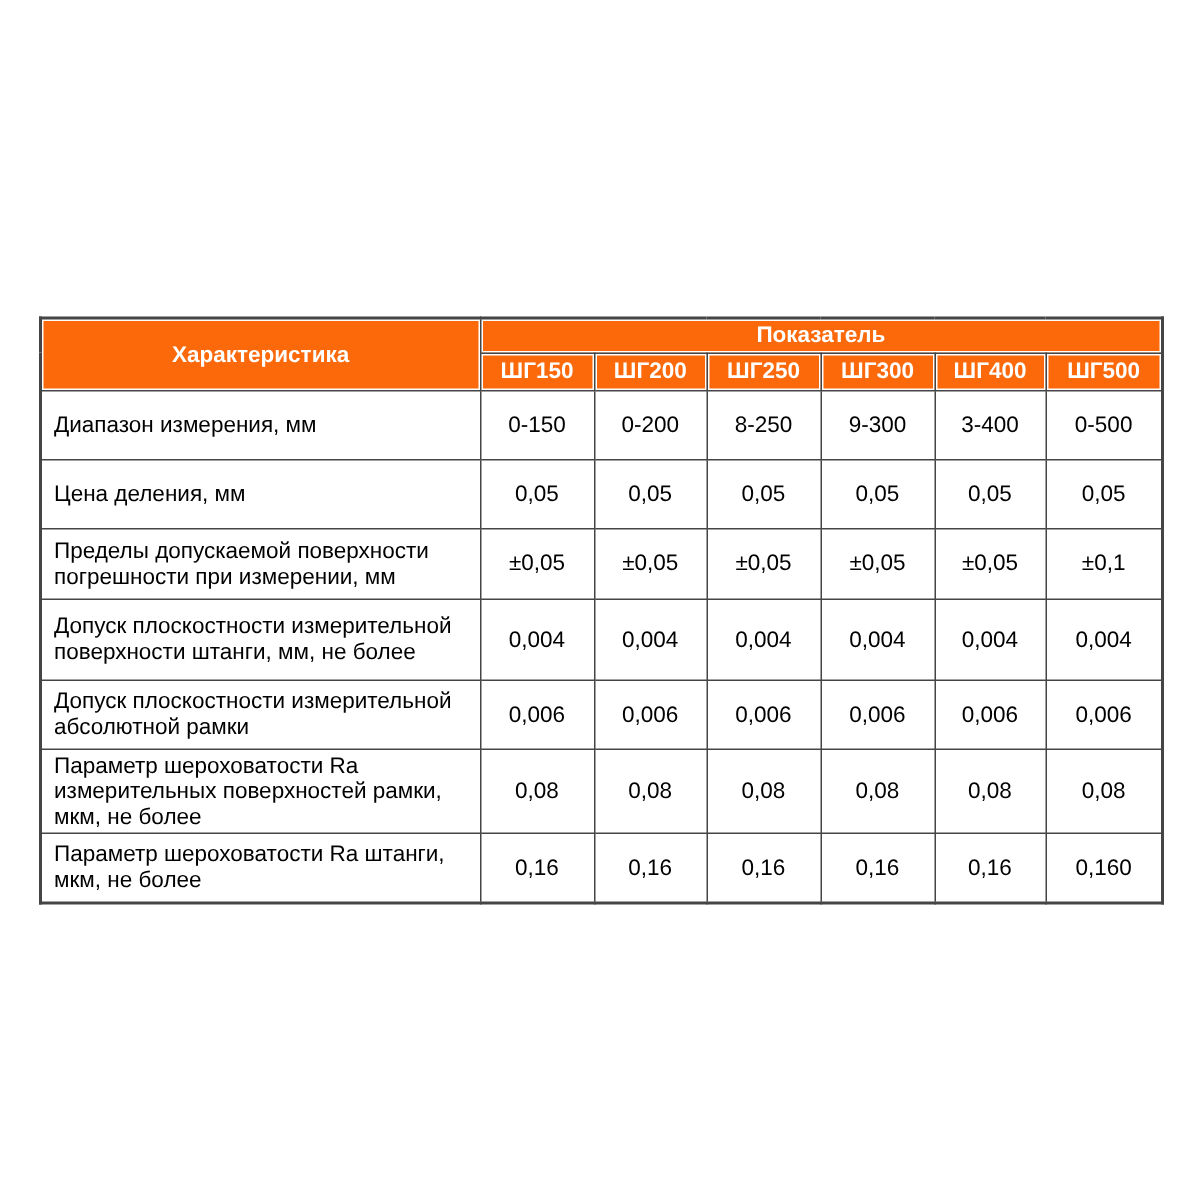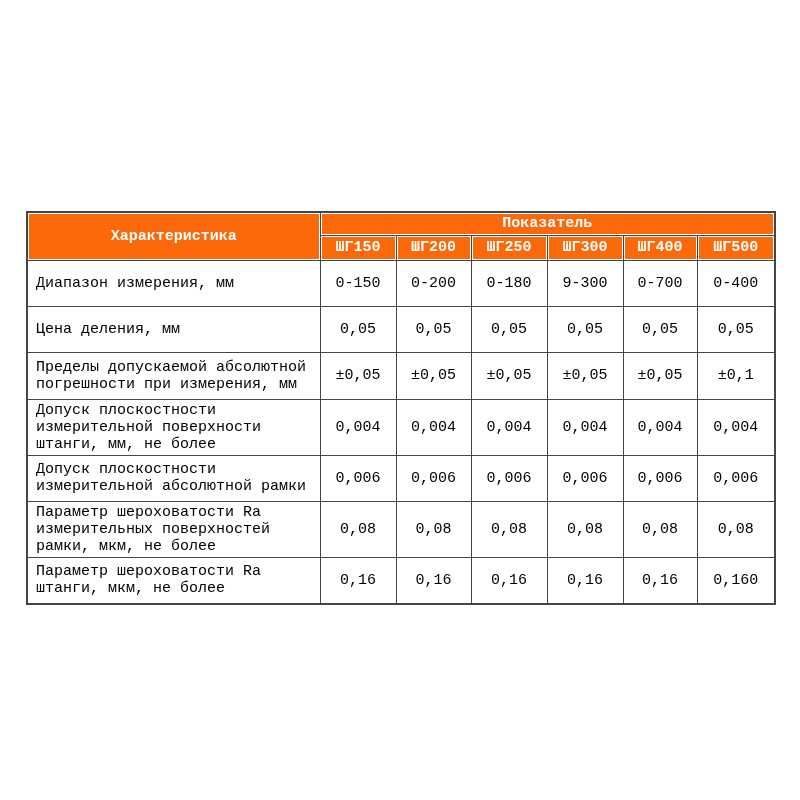--- a/index.html
+++ b/index.html
@@ -15,21 +15,20 @@
     width:800px;height:800px;
     background:var(--page-bg);
     font-family:"Liberation Sans", sans-serif;
     color:var(--body-text);
   }
   .canvas{
     position:relative;
     width:800px;height:800px;
     background:var(--page-bg);
     overflow:hidden;
-    font-family:Liberation Mono, monospace;
   }
   table.specs{
     position:absolute;
     left:26px;top:211px;
     width:748px;
     border-collapse:collapse;
     table-layout:fixed;
     border:2px solid var(--border);
     font-size:15px;
     color:var(--body-text);
@@ -86,36 +85,36 @@
         <th>ШГ300</th>
         <th>ШГ400</th>
         <th>ШГ500</th>
       </tr>
     </thead>
     <tbody>
       <tr style="height:41px">
         <td class="label">Диапазон измерения, мм</td>
         <td class="val">0-150</td>
         <td class="val">0-200</td>
-        <td class="val">0-180</td>
+        <td class="val">8-250</td>
         <td class="val">9-300</td>
-        <td class="val">0-700</td>
-        <td class="val">0-400</td>
+        <td class="val">3-400</td>
+        <td class="val">0-500</td>
       </tr>
       <tr style="height:41px">
         <td class="label">Цена деления, мм</td>
         <td class="val">0,05</td>
         <td class="val">0,05</td>
         <td class="val">0,05</td>
         <td class="val">0,05</td>
         <td class="val">0,05</td>
         <td class="val">0,05</td>
       </tr>
       <tr style="height:47px">
-        <td class="label">Пределы допускаемой абсолютной погрешности при измерения, мм</td>
+        <td class="label">Пределы допускаемой поверхности погрешности при измерении, мм</td>
         <td class="val">±0,05</td>
         <td class="val">±0,05</td>
         <td class="val">±0,05</td>
         <td class="val">±0,05</td>
         <td class="val">±0,05</td>
         <td class="val">±0,1</td>
       </tr>
       <tr style="height:54px">
         <td class="label">Допуск плоскостности измерительной поверхности штанги, мм, не более</td>
         <td class="val">0,004</td>

